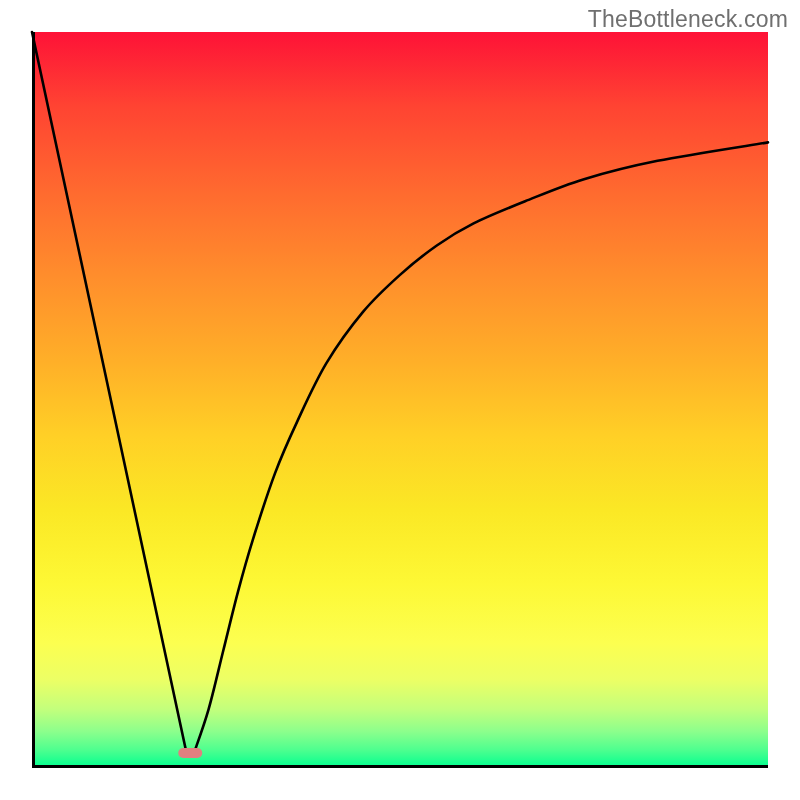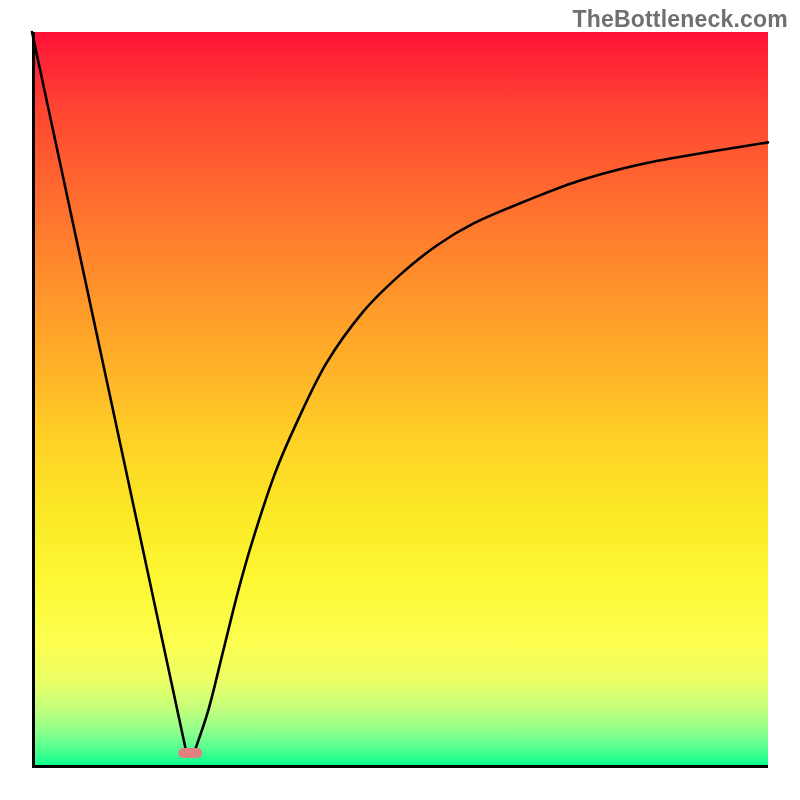--- a/index.html
+++ b/index.html
@@ -71,21 +71,21 @@
     width: 736px;
     height: 736px;
     overflow: visible;
   }
   .watermark {
     position: absolute;
     top: 6px;
     right: 12px;
     color: #6f6f6f;
     font-size: 23px;
-    font-weight: 700;
+    font-weight: 400;
     letter-spacing: 0.2px;
   }
   .marker {
     position: absolute;
     height: 10px;
     border-radius: 6px;
     background: #e08080;
     transform: translate(-50%, -50%);
   }
 </style>

